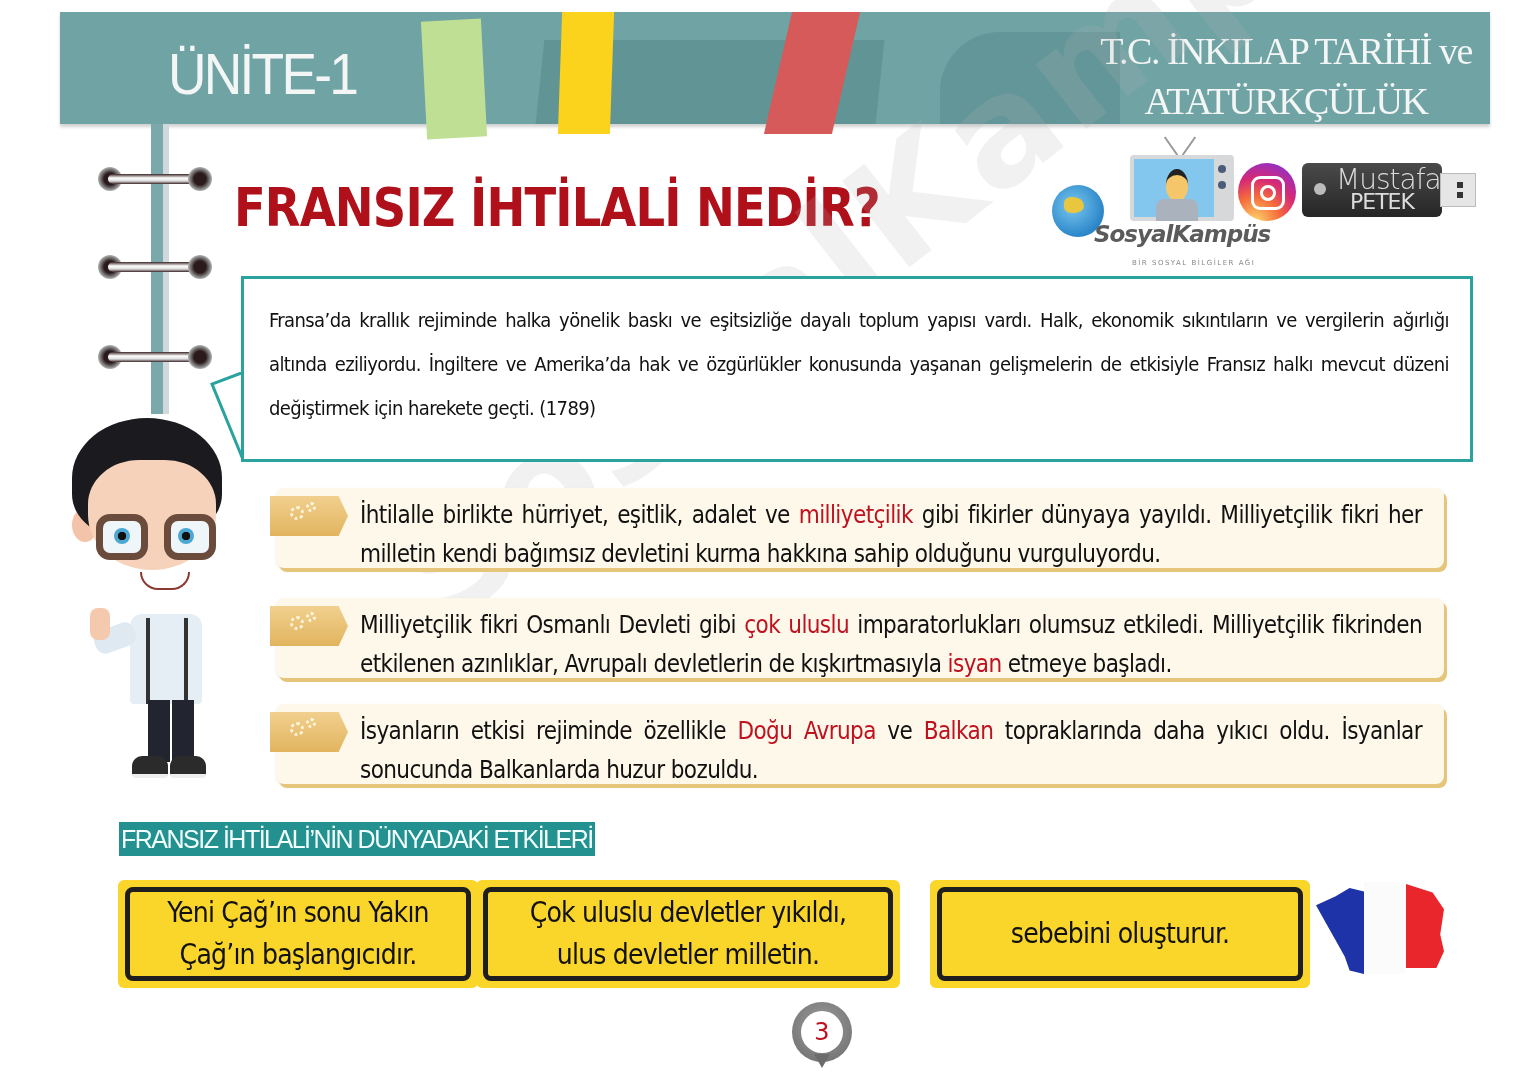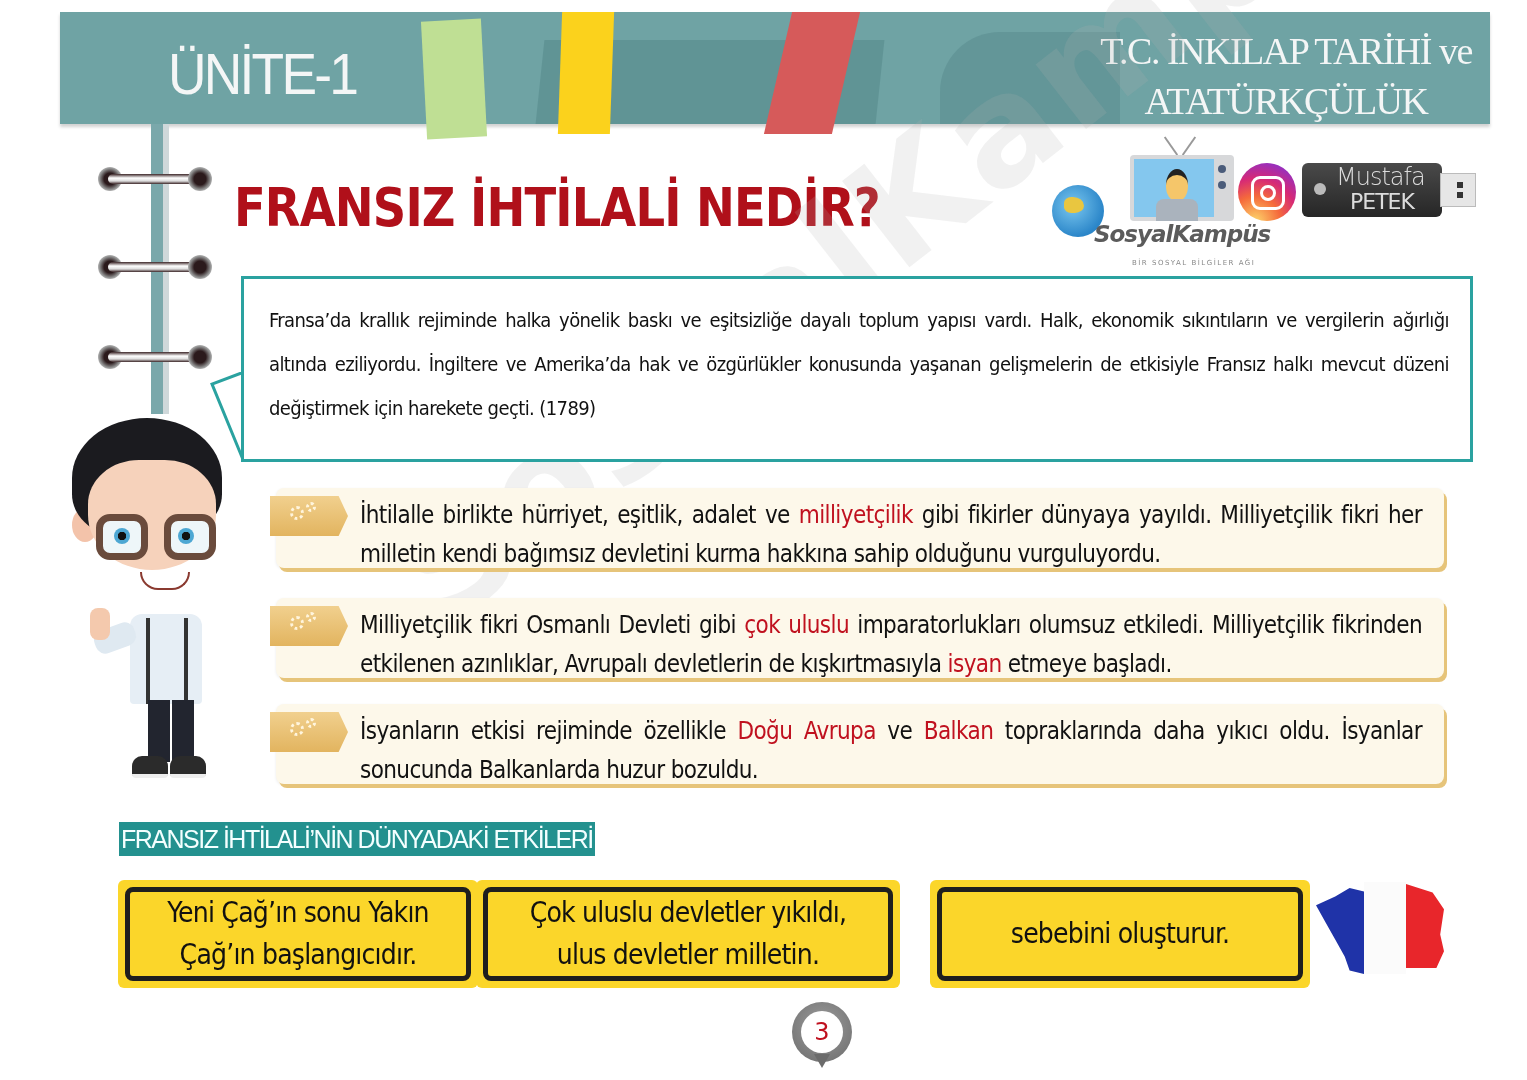--- a/index.html
+++ b/index.html
@@ -103,21 +103,21 @@
   .insta .cam::before {
     content: ""; position: absolute; left: 6px; top: 6px; width: 10px; height: 10px;
     border: 3px solid #fff; border-radius: 50%;
   }
   .usb {
     position: absolute; left: 262px; top: 28px; width: 140px; height: 54px;
     background: linear-gradient(#4a4a4a, #262626); border-radius: 6px;
     color: #dcdcdc; font-family: "DejaVu Sans", sans-serif;
   }
   .usb .dot { position: absolute; left: 12px; top: 20px; width: 12px; height: 12px; border-radius: 50%; background: #bbb; }
-  .usb .name1 { position: absolute; left: 34px; top: 0px; font-size: 24px; letter-spacing: -1px; font-weight: 300; }
+  .usb .name1 { position: absolute; left: 34px; top: 0px; font-size: 28px; letter-spacing: -1px; font-weight: 300; }
   .usb .name2 { position: absolute; left: 48px; top: 26px; font-size: 22px; letter-spacing: -1px; }
   .usb-plug { position: absolute; left: 400px; top: 38px; width: 34px; height: 32px; background: #e6e6e6; border: 1px solid #bbb; }
   .usb-plug::before, .usb-plug::after { content: ""; position: absolute; left: 16px; width: 6px; height: 6px; background: #333; }
   .usb-plug::before { top: 8px; } .usb-plug::after { top: 18px; }
   .sk-name {
     position: absolute; left: 54px; top: 86px;
     font-family: "DejaVu Sans", sans-serif; font-weight: bold; font-style: italic;
     font-size: 23px; color: #5b5b5b; letter-spacing: -1px;
   }
   .sk-sub {

